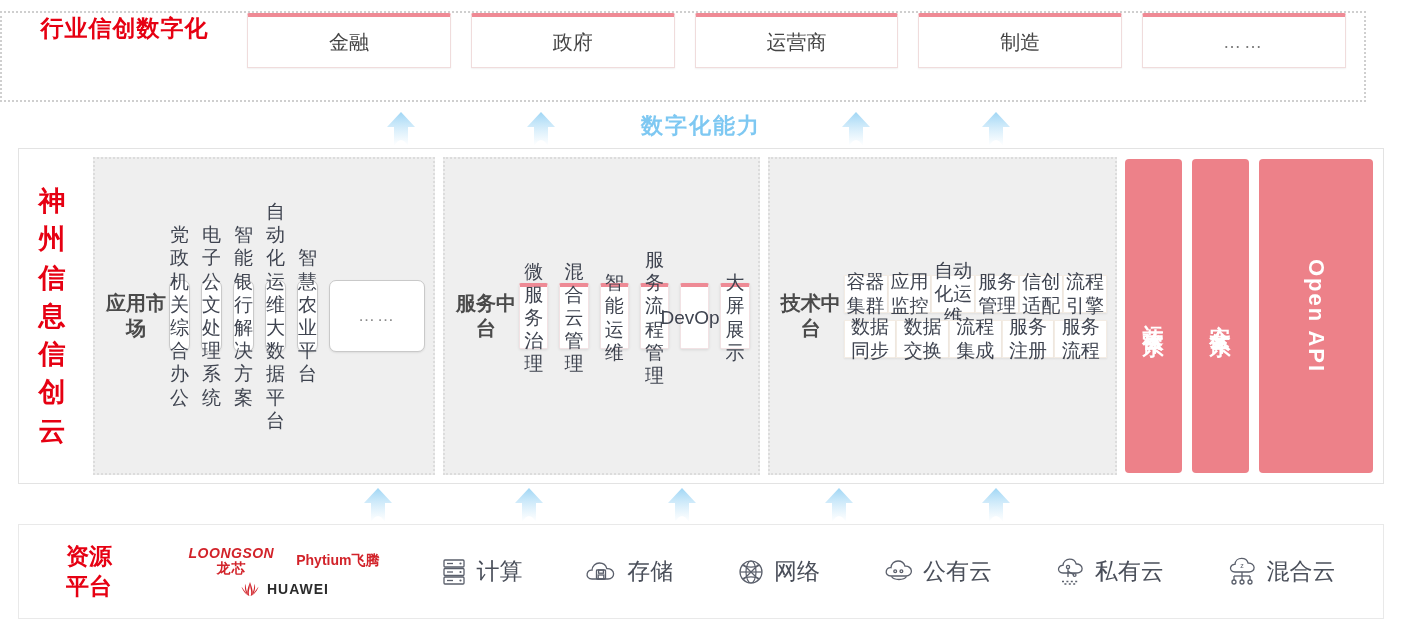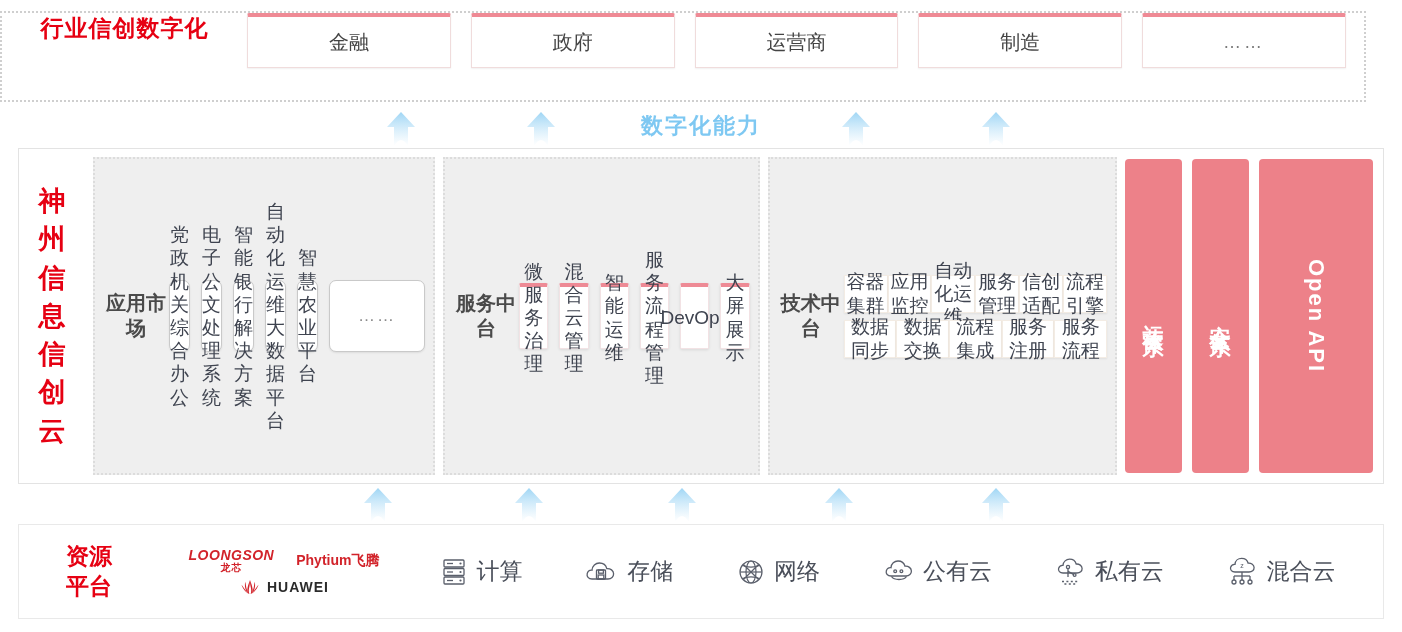--- a/index.html
+++ b/index.html
@@ -132,21 +132,21 @@
   }
   .vendors{
     flex:0 0 250px;display:flex;flex-direction:column;
     align-items:center;justify-content:center;gap:6px;
   }
   .vendor-row{display:flex;align-items:center;gap:22px;}
   .v-loongson{display:flex;flex-direction:column;align-items:center;line-height:1;}
   .v-loongson .en{
     color:#d2232a;font-weight:bold;font-style:italic;font-size:14px;letter-spacing:.5px;
   }
-  .v-loongson .cn{color:#d2232a;font-weight:bold;font-size:10px;letter-spacing:1px;margin-top:1px;}
+  .v-loongson .cn{color:#d2232a;font-weight:bold;font-size:14px;letter-spacing:1px;margin-top:1px;}
   .v-phytium{color:#d2232a;font-weight:bold;font-size:14px;letter-spacing:0;}
   .v-huawei{display:flex;align-items:center;gap:6px;}
   .v-huawei .mark{width:22px;height:16px;}
   .v-huawei .txt{color:#2b2b2b;font-weight:bold;font-size:14px;letter-spacing:1px;}
 
   .res-items{flex:1;display:flex;align-items:center;justify-content:space-around;padding-right:16px;}
   .res-item{display:flex;align-items:center;gap:8px;color:#4a4f5a;font-size:23px;}
   .res-item svg{display:block;}
 </style>
 </head>

